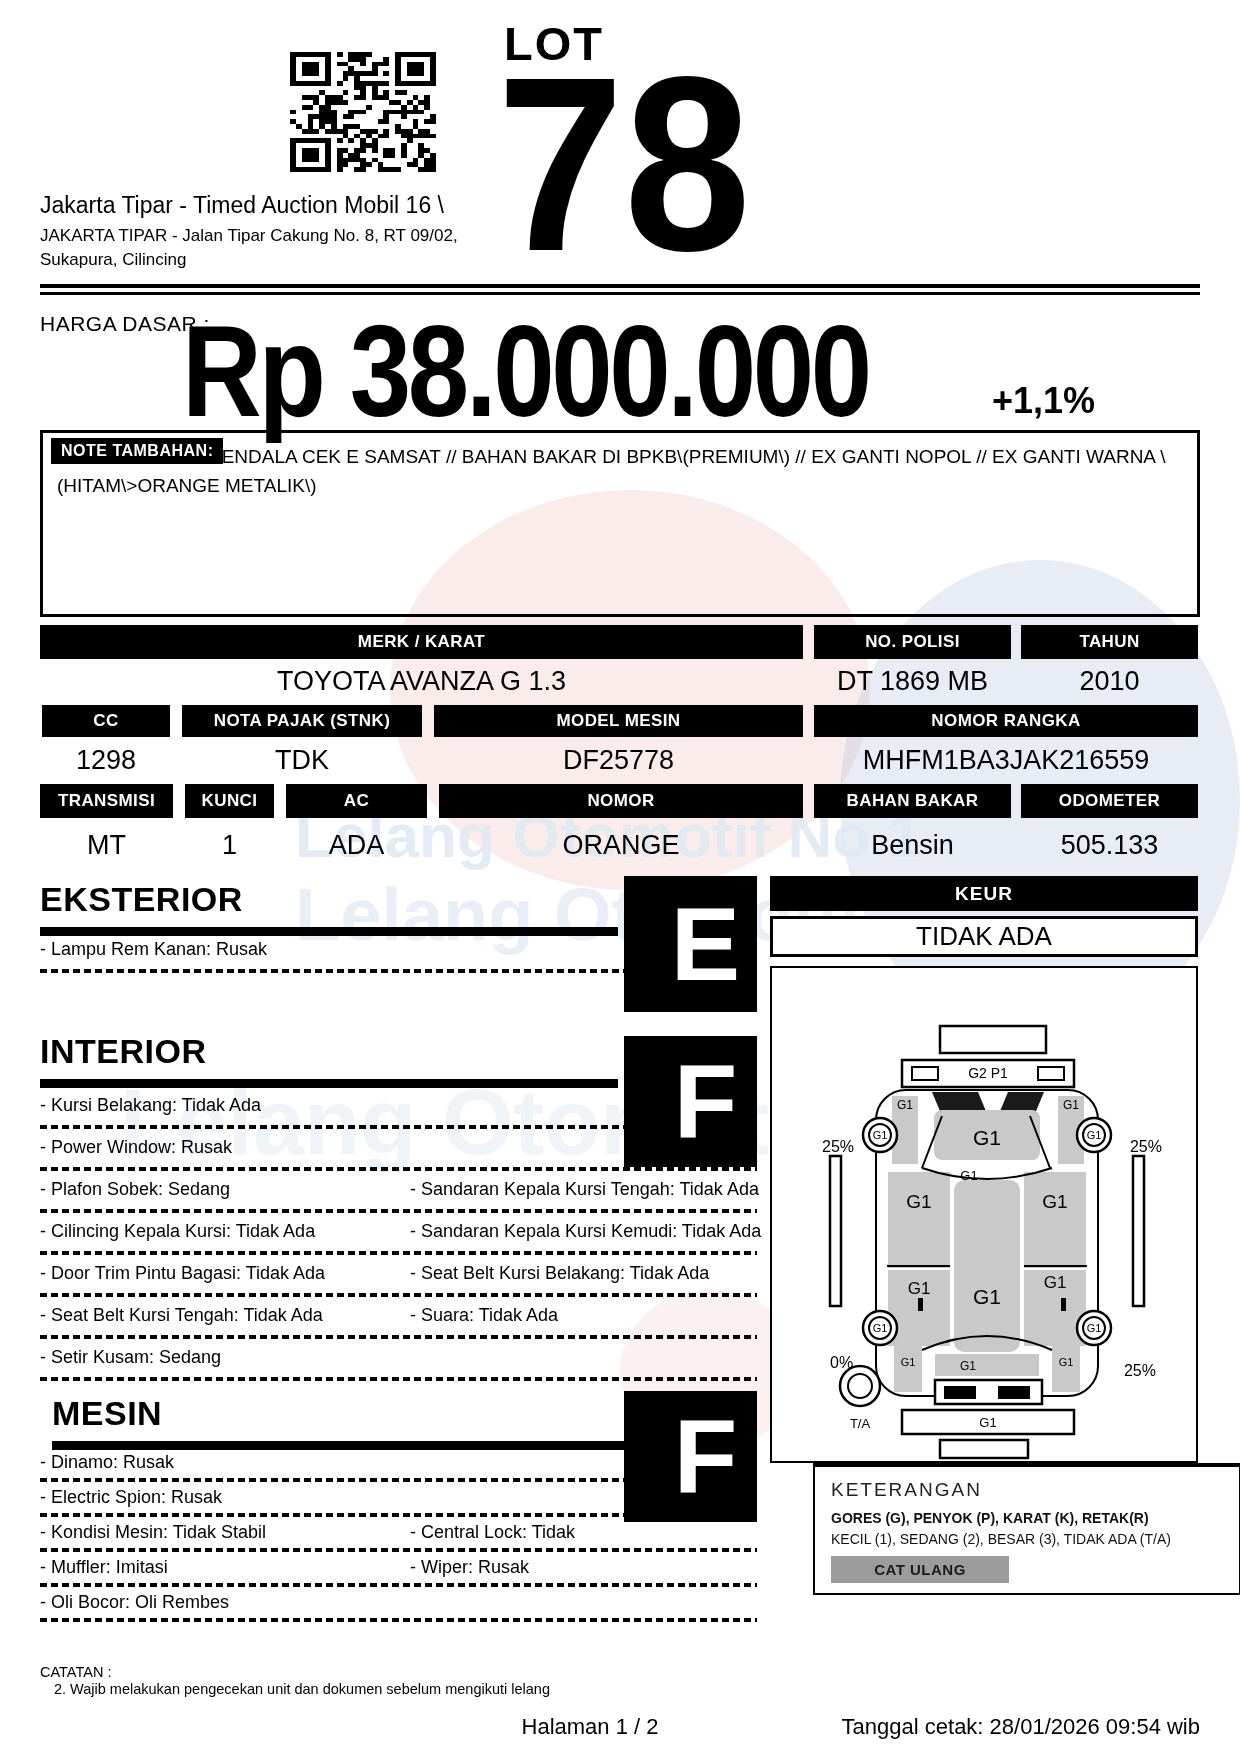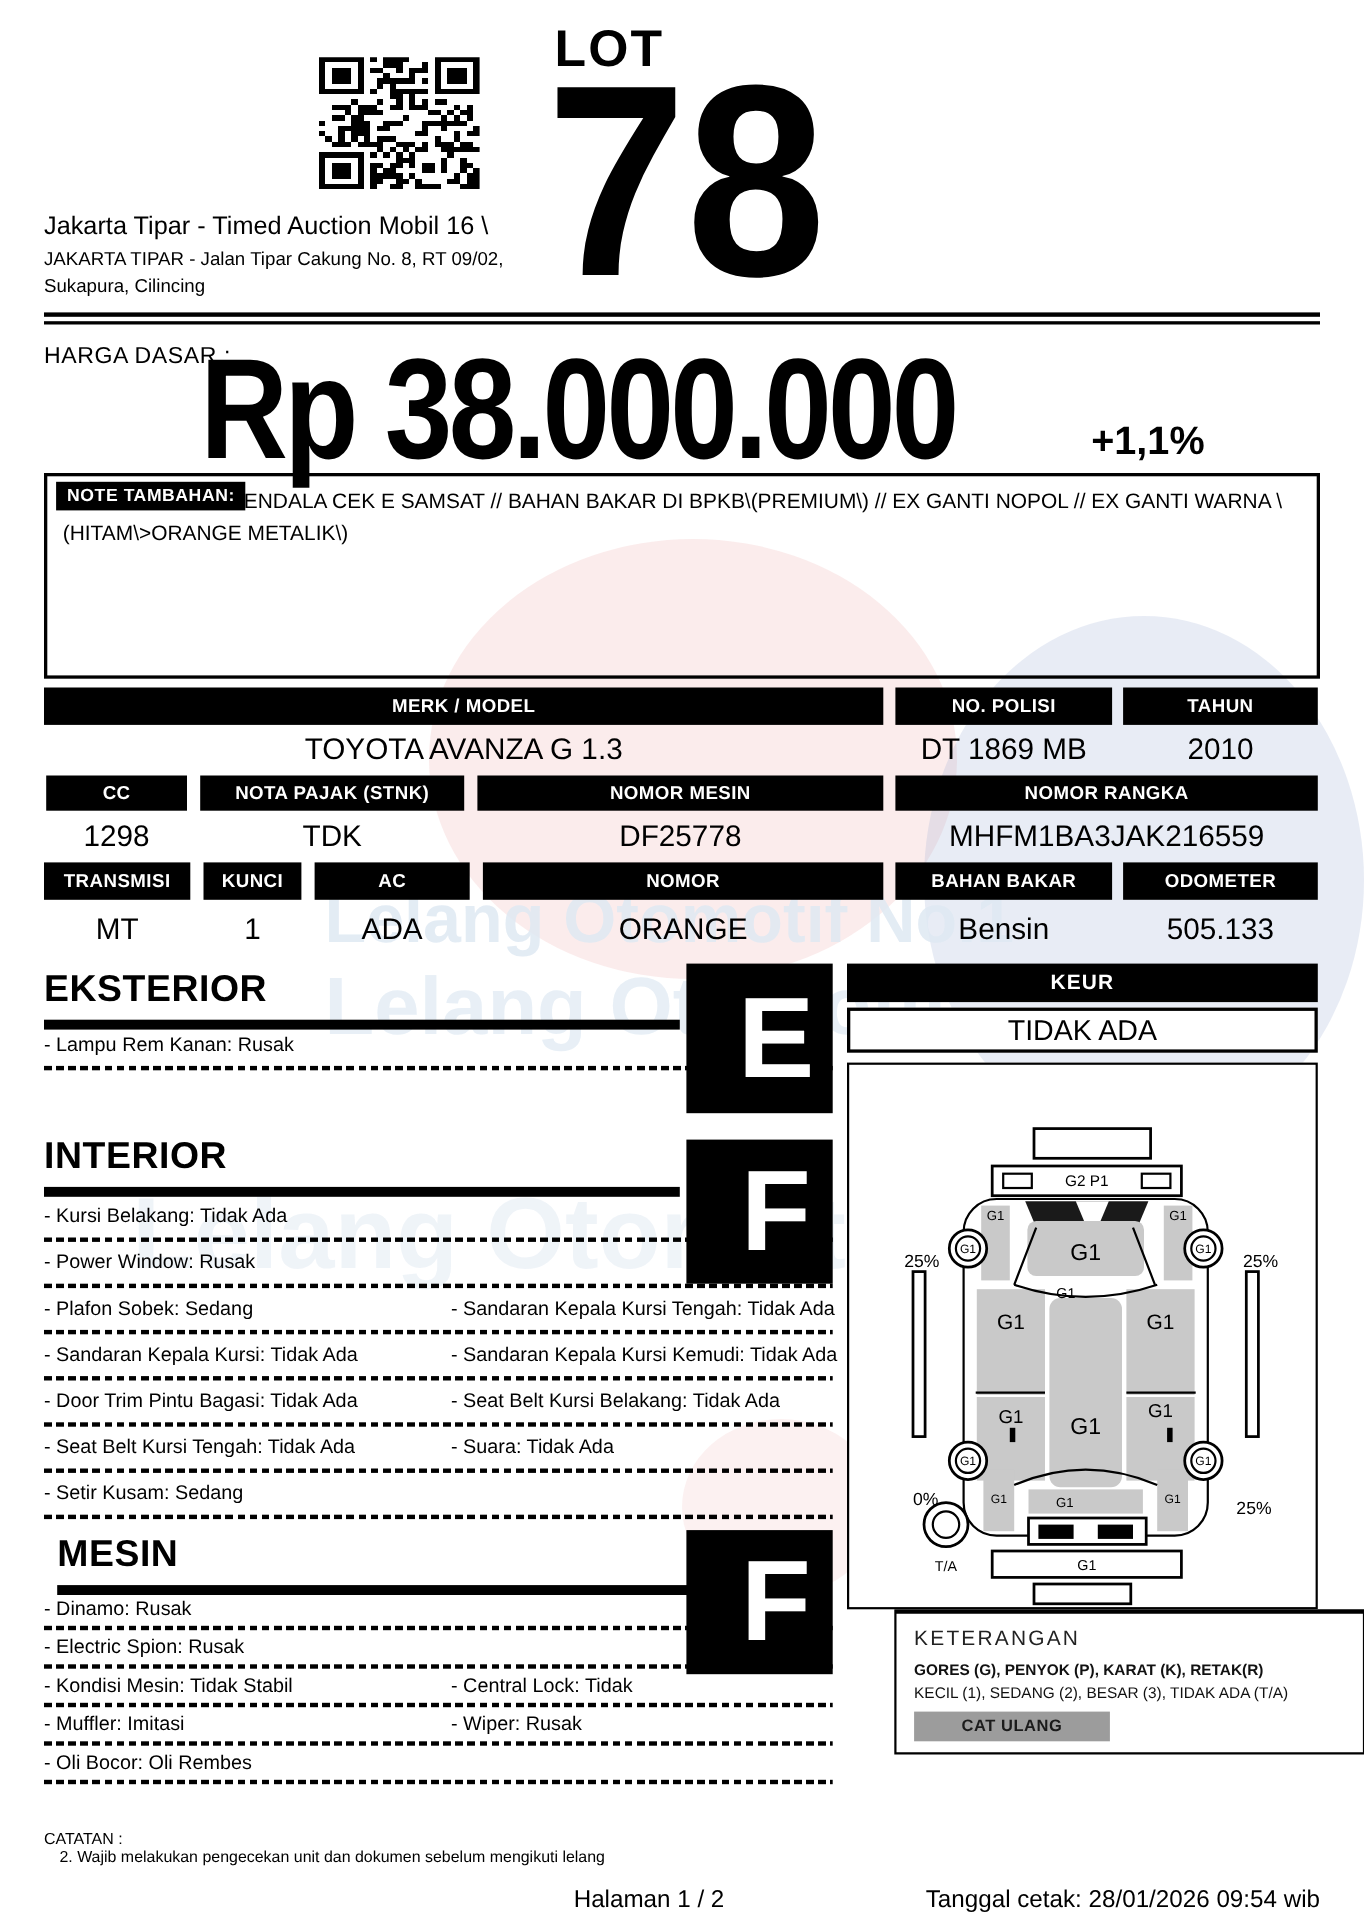--- a/index.html
+++ b/index.html
@@ -302,30 +302,30 @@
 
   <div class="abs harga-label" style="left:40px;top:312px;">HARGA DASAR :</div>
   <div class="abs price-big" style="left:182px;top:306px;">Rp 38.000.000</div>
   <div class="abs price-inc" style="left:992px;top:380px;">+1,1%</div>
 
   <div class="abs note-box" style="left:40px;top:430px;width:1160px;height:187px;">
     <div class="note-label">NOTE TAMBAHAN:</div>
     <div class="note-text">KENDALA CEK E SAMSAT // BAHAN BAKAR DI BPKB\(PREMIUM\) // EX GANTI NOPOL // EX GANTI WARNA \(HITAM\&gt;ORANGE METALIK\)</div>
   </div>
 
-  <div class="bar" style="left:40px;top:625px;width:763px;height:34px;">MERK / MODEL</div>
+  <div class="bar" style="left:40px;top:625px;width:763px;height:34px;">MERK / KARAT</div>
   <div class="bar" style="left:814px;top:625px;width:197px;height:34px;">NO. POLISI</div>
   <div class="bar" style="left:1021px;top:625px;width:177px;height:34px;">TAHUN</div>
   <div class="val" style="left:40px;top:666px;width:763px;">TOYOTA AVANZA G 1.3</div>
   <div class="val" style="left:814px;top:666px;width:197px;">DT 1869 MB</div>
   <div class="val" style="left:1021px;top:666px;width:177px;">2010</div>
 
   <div class="bar" style="left:42px;top:705px;width:128px;height:32px;">CC</div>
   <div class="bar" style="left:182px;top:705px;width:240px;height:32px;">NOTA PAJAK (STNK)</div>
-  <div class="bar" style="left:434px;top:705px;width:369px;height:32px;">NOMOR MESIN</div>
+  <div class="bar" style="left:434px;top:705px;width:369px;height:32px;">MODEL MESIN</div>
   <div class="bar" style="left:814px;top:705px;width:384px;height:32px;">NOMOR RANGKA</div>
   <div class="val" style="left:42px;top:745px;width:128px;">1298</div>
   <div class="val" style="left:182px;top:745px;width:240px;">TDK</div>
   <div class="val" style="left:434px;top:745px;width:369px;">DF25778</div>
   <div class="val" style="left:814px;top:745px;width:384px;">MHFM1BA3JAK216559</div>
 
   <div class="bar" style="left:40px;top:784px;width:133px;height:34px;">TRANSMISI</div>
   <div class="bar" style="left:185px;top:784px;width:89px;height:34px;">KUNCI</div>
   <div class="bar" style="left:286px;top:784px;width:141px;height:34px;">AC</div>
   <div class="bar" style="left:439px;top:784px;width:364px;height:34px;">NOMOR</div>
@@ -372,21 +372,21 @@
         <span class="dots"></span>
       </div>
 
       <div class="row">
         <span class="itm-l">- Plafon Sobek: Sedang</span>
         <span class="itm-r">- Sandaran Kepala Kursi Tengah: Tidak Ada</span>
         <span class="dots"></span>
       </div>
 
       <div class="row">
-        <span class="itm-l">- Sandaran Kepala Kursi: Tidak Ada</span>
+        <span class="itm-l">- Cilincing Kepala Kursi: Tidak Ada</span>
         <span class="itm-r">- Sandaran Kepala Kursi Kemudi: Tidak Ada</span>
         <span class="dots"></span>
       </div>
 
       <div class="row">
         <span class="itm-l">- Door Trim Pintu Bagasi: Tidak Ada</span>
         <span class="itm-r">- Seat Belt Kursi Belakang: Tidak Ada</span>
         <span class="dots"></span>
       </div>
 

